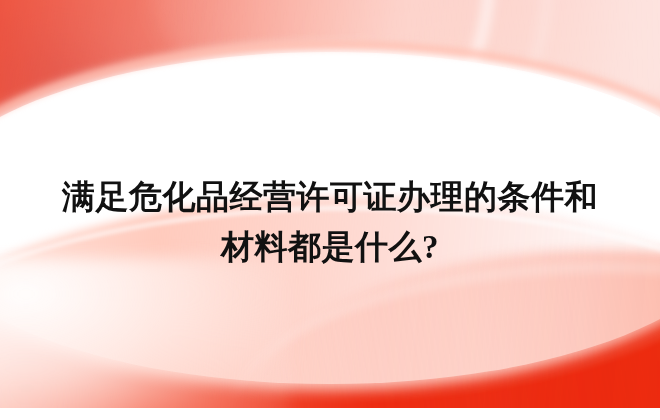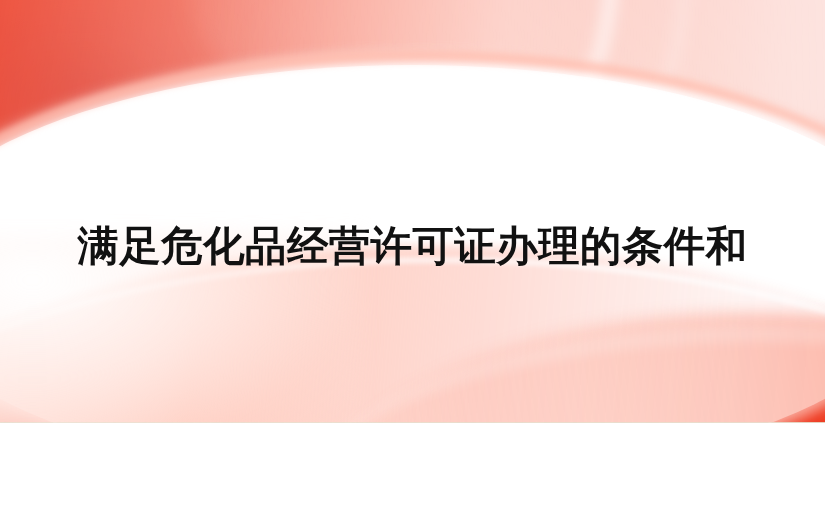--- a/index.html
+++ b/index.html
@@ -5,24 +5,24 @@
 <style>
   html, body {
     margin: 0;
     padding: 0;
     background: #ffffff;
   }
 
   .slide {
     position: relative;
     width: 660px;
-    height: 338px;
+    height: 408px;
     overflow: hidden;
-    background: #86efac;
-    font-family: Liberation Sans, sans-serif;
+    background: #be185d;
+    font-family: Liberation Serif, serif;
   }
 
   
   .bg-red {
     position: absolute;
     inset: 0;
     background:
       radial-gradient(ellipse 120% 90% at 18% 8%,
          #ff4a26 0%, #f53414 28%, #ef2408 58%, #e81c05 100%);
   }
@@ -246,15 +246,16 @@
   <div class="oval-rim-top"></div>
 
   <div class="crescent crescent-right"></div>
   <div class="crescent crescent-main"></div>
   <div class="crescent crescent-gloss"></div>
   <div class="crescent crescent-line"></div>
   <div class="bottom-left-fade"></div>
 
   <div class="headline">
     <span class="headline-line">满足危化品经营许可证办理的条件和</span>
+    <span class="headline-line">材料都是什么?</span>
   </div>
 
 </div>
 
 </body></html>

